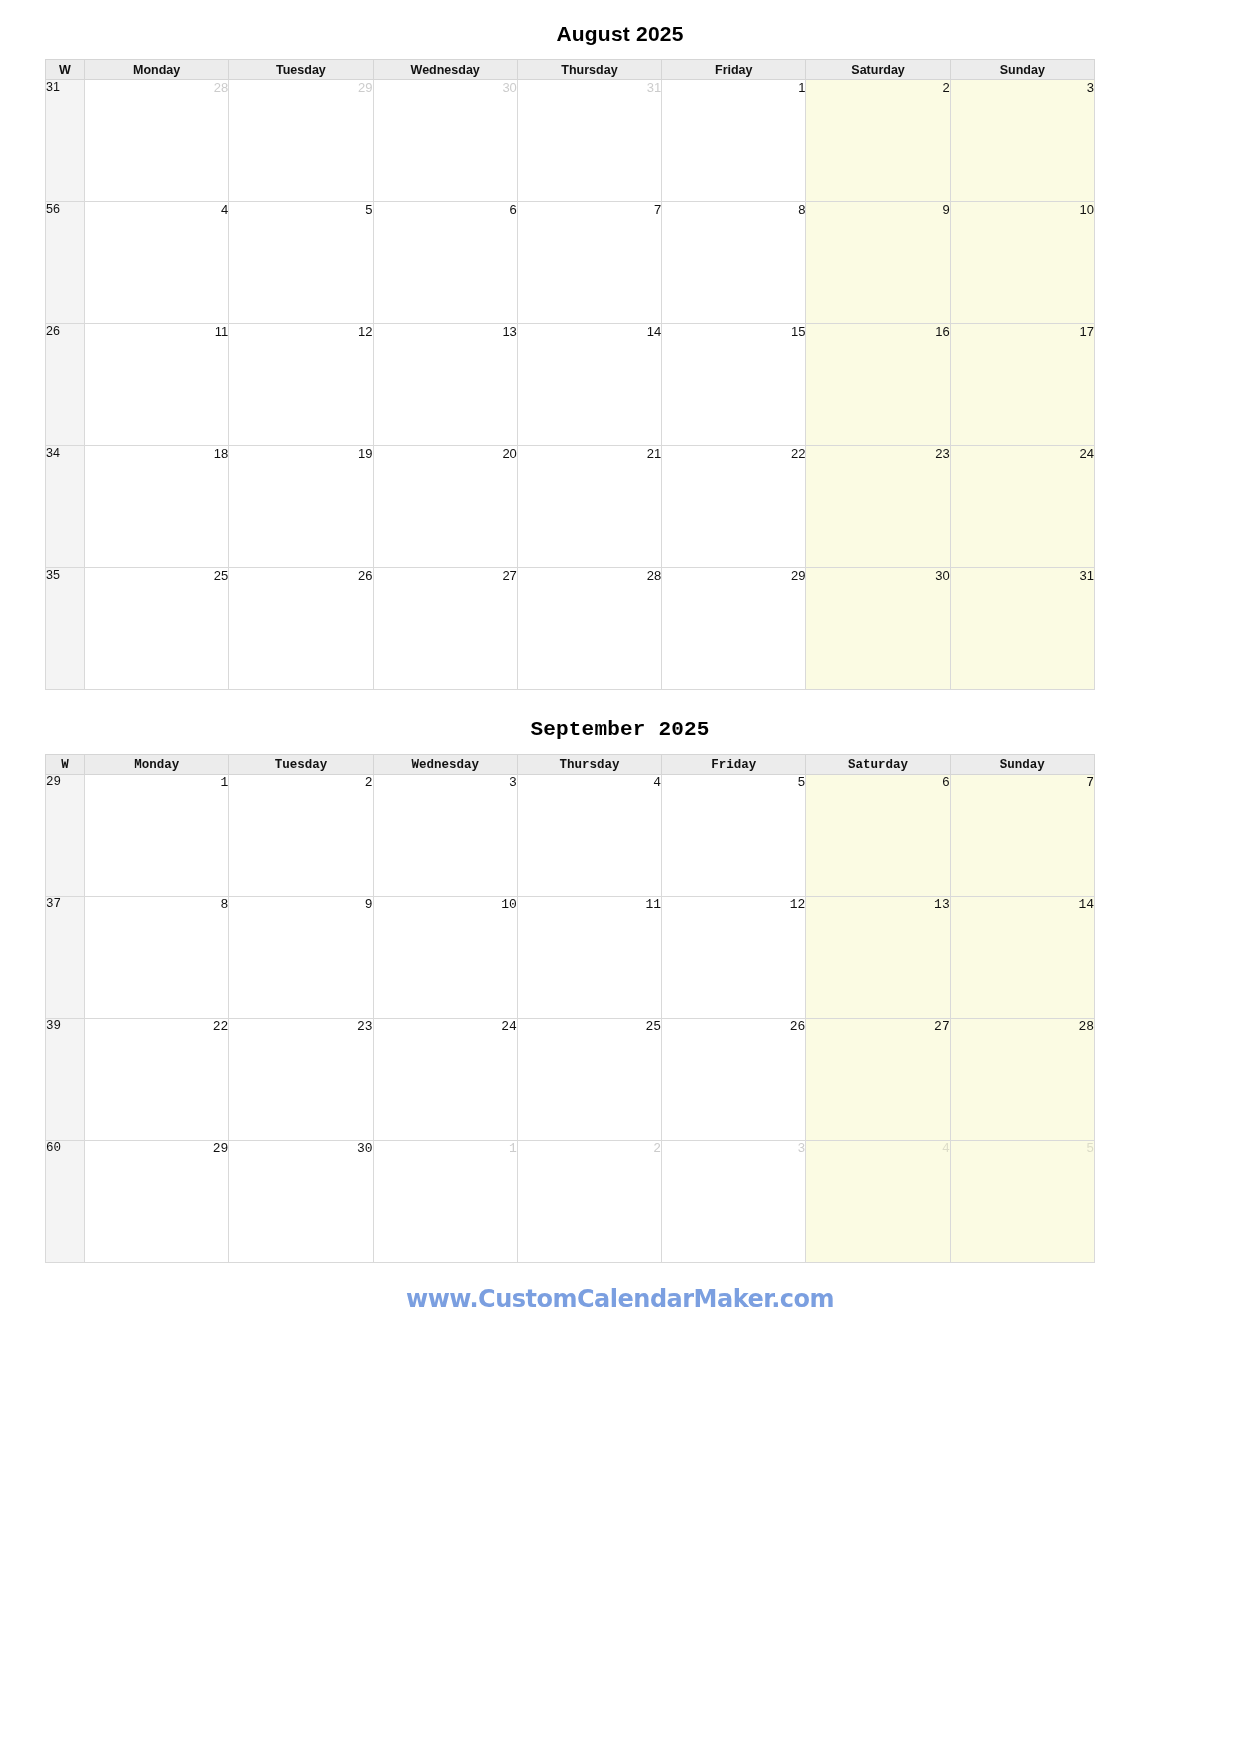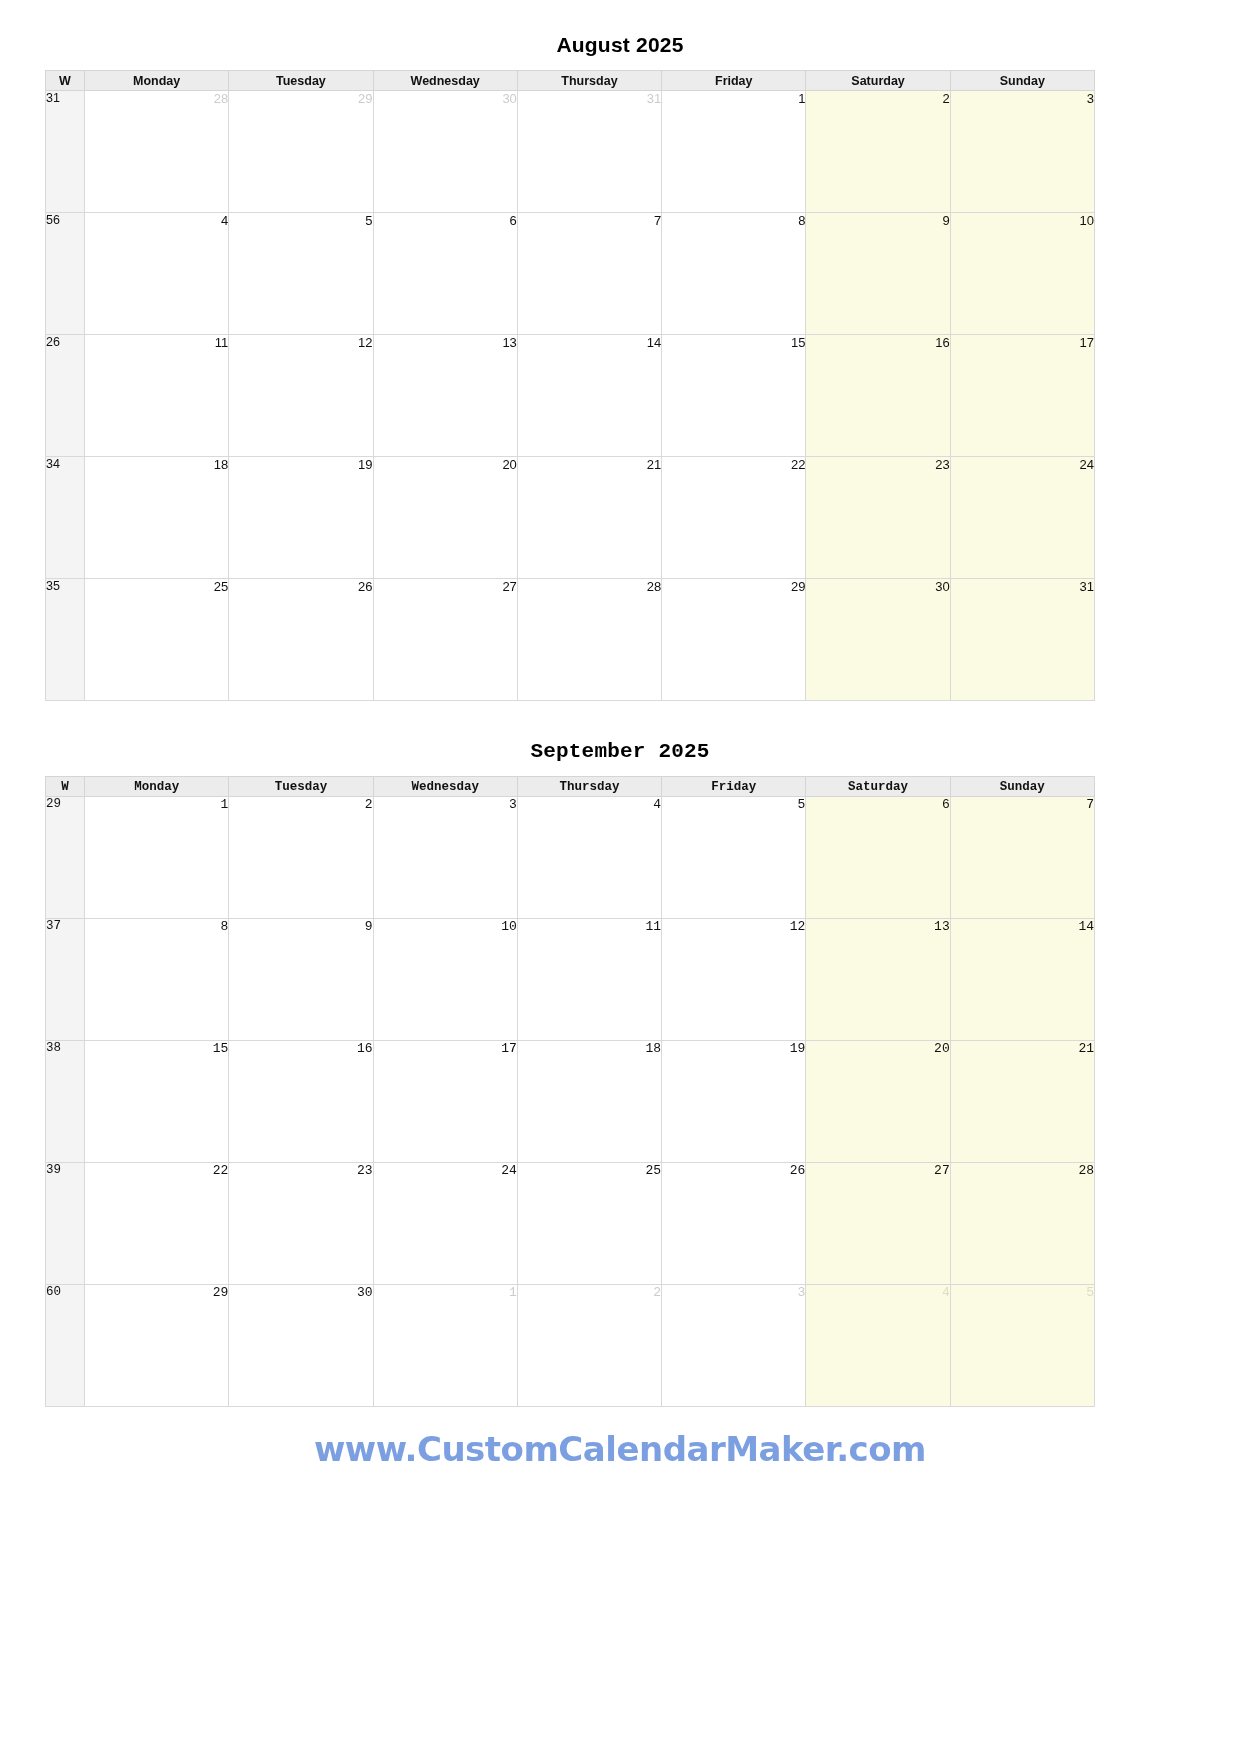--- a/index.html
+++ b/index.html
@@ -16,21 +16,21 @@
   }
   .page {
     width: 1240px;
     height: 1755px;
     box-sizing: border-box;
     padding: 0;
     position: relative;
   }
   .month-block {
     width: 1150px;
-    margin: 11px auto;
+    margin: 0 auto;
   }
   .month-title {
     text-align: center;
     font-size: 21px;
     font-weight: bold;
     letter-spacing: 0.2px;
   }
   #aug-block { padding-top: 22px; }
   #sep-block { padding-top: 28px; font-family: Liberation Mono, monospace; }
   .month-title-gap { height: 13px; }
@@ -86,21 +86,21 @@
   }
   td.day.weekend.other {
     color: #dcdcc8;
   }
   .footer {
     text-align: center;
     margin-top: 22px;
   }
   .footer a {
     font-family: "DejaVu Sans", sans-serif;
-    font-size: 34px;
+    font-size: 24px;
     font-weight: bold;
     color: #7b9fe0;
     text-decoration: none;
     letter-spacing: -0.5px;
     text-shadow: 0 1px 0 #ffffff;
   }
 </style>
 </head>
 <body>
 
@@ -208,30 +208,20 @@
             <td class="wk">37</td>
             <td class="day">8</td>
             <td class="day">9</td>
             <td class="day">10</td>
             <td class="day">11</td>
             <td class="day">12</td>
             <td class="day weekend">13</td>
             <td class="day weekend">14</td>
           </tr>
           <tr>
-            <td class="wk">38</td>
-            <td class="day">15</td>
-            <td class="day">16</td>
-            <td class="day">17</td>
-            <td class="day">18</td>
-            <td class="day">19</td>
-            <td class="day weekend">20</td>
-            <td class="day weekend">21</td>
-          </tr>
-          <tr>
             <td class="wk">39</td>
             <td class="day">22</td>
             <td class="day">23</td>
             <td class="day">24</td>
             <td class="day">25</td>
             <td class="day">26</td>
             <td class="day weekend">27</td>
             <td class="day weekend">28</td>
           </tr>
           <tr>

